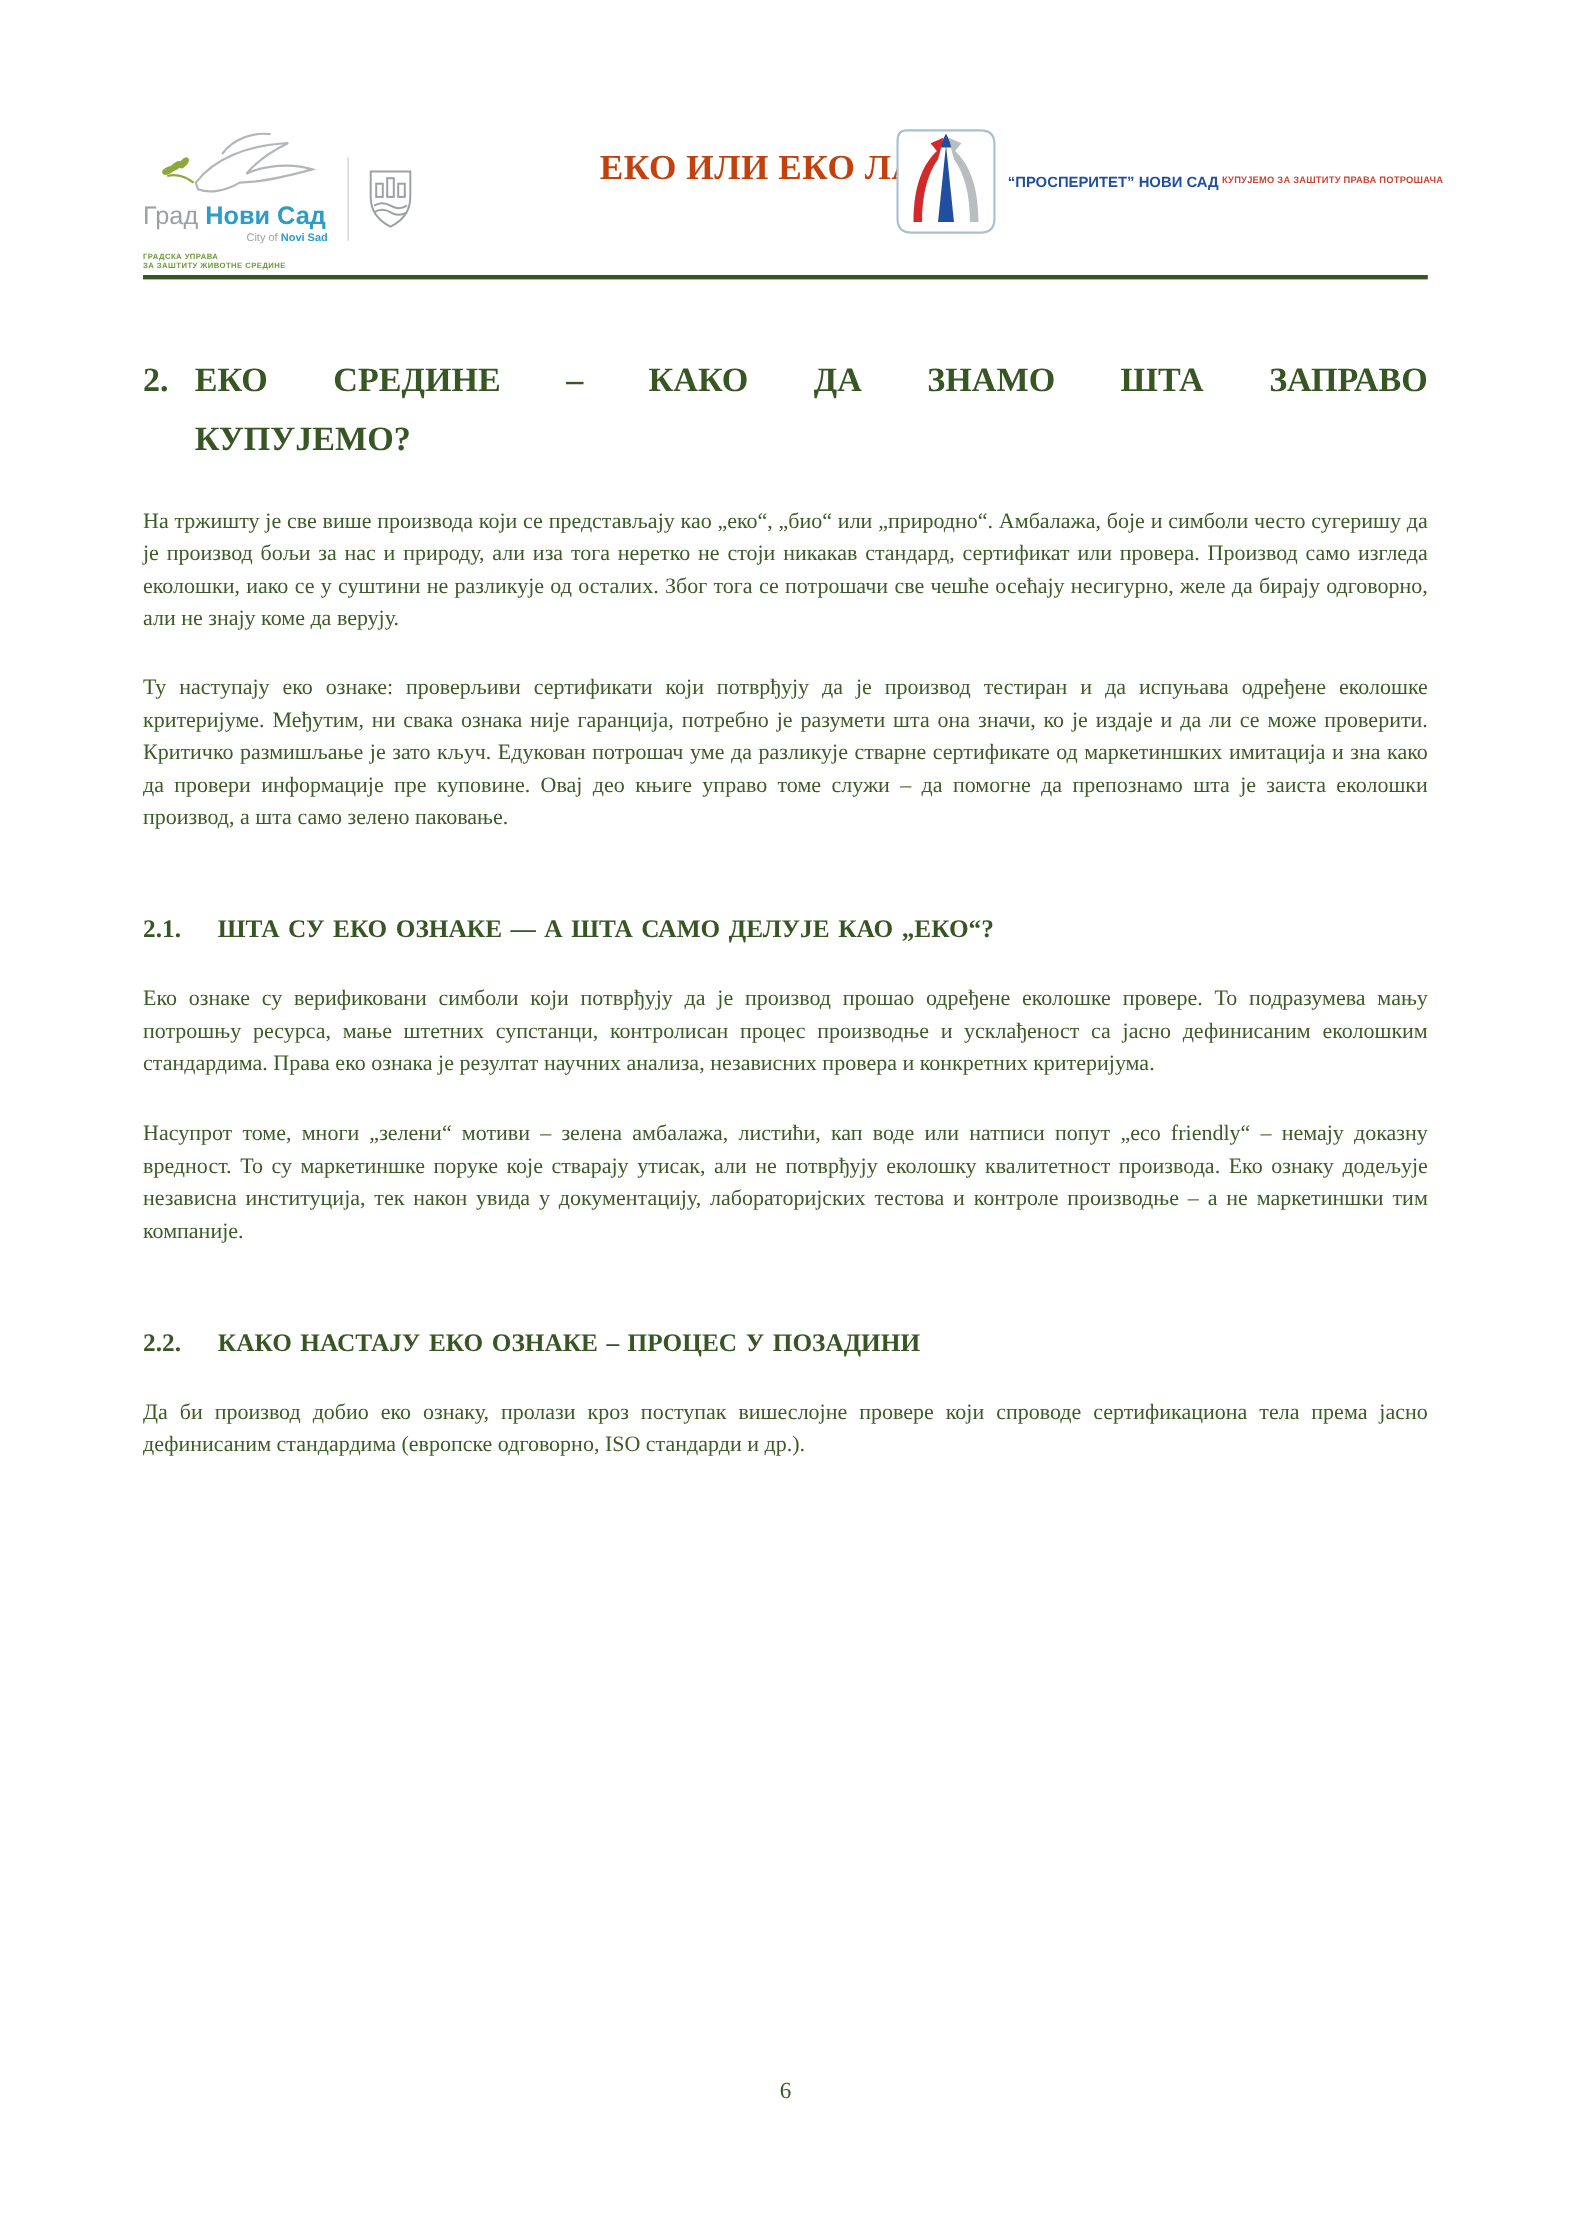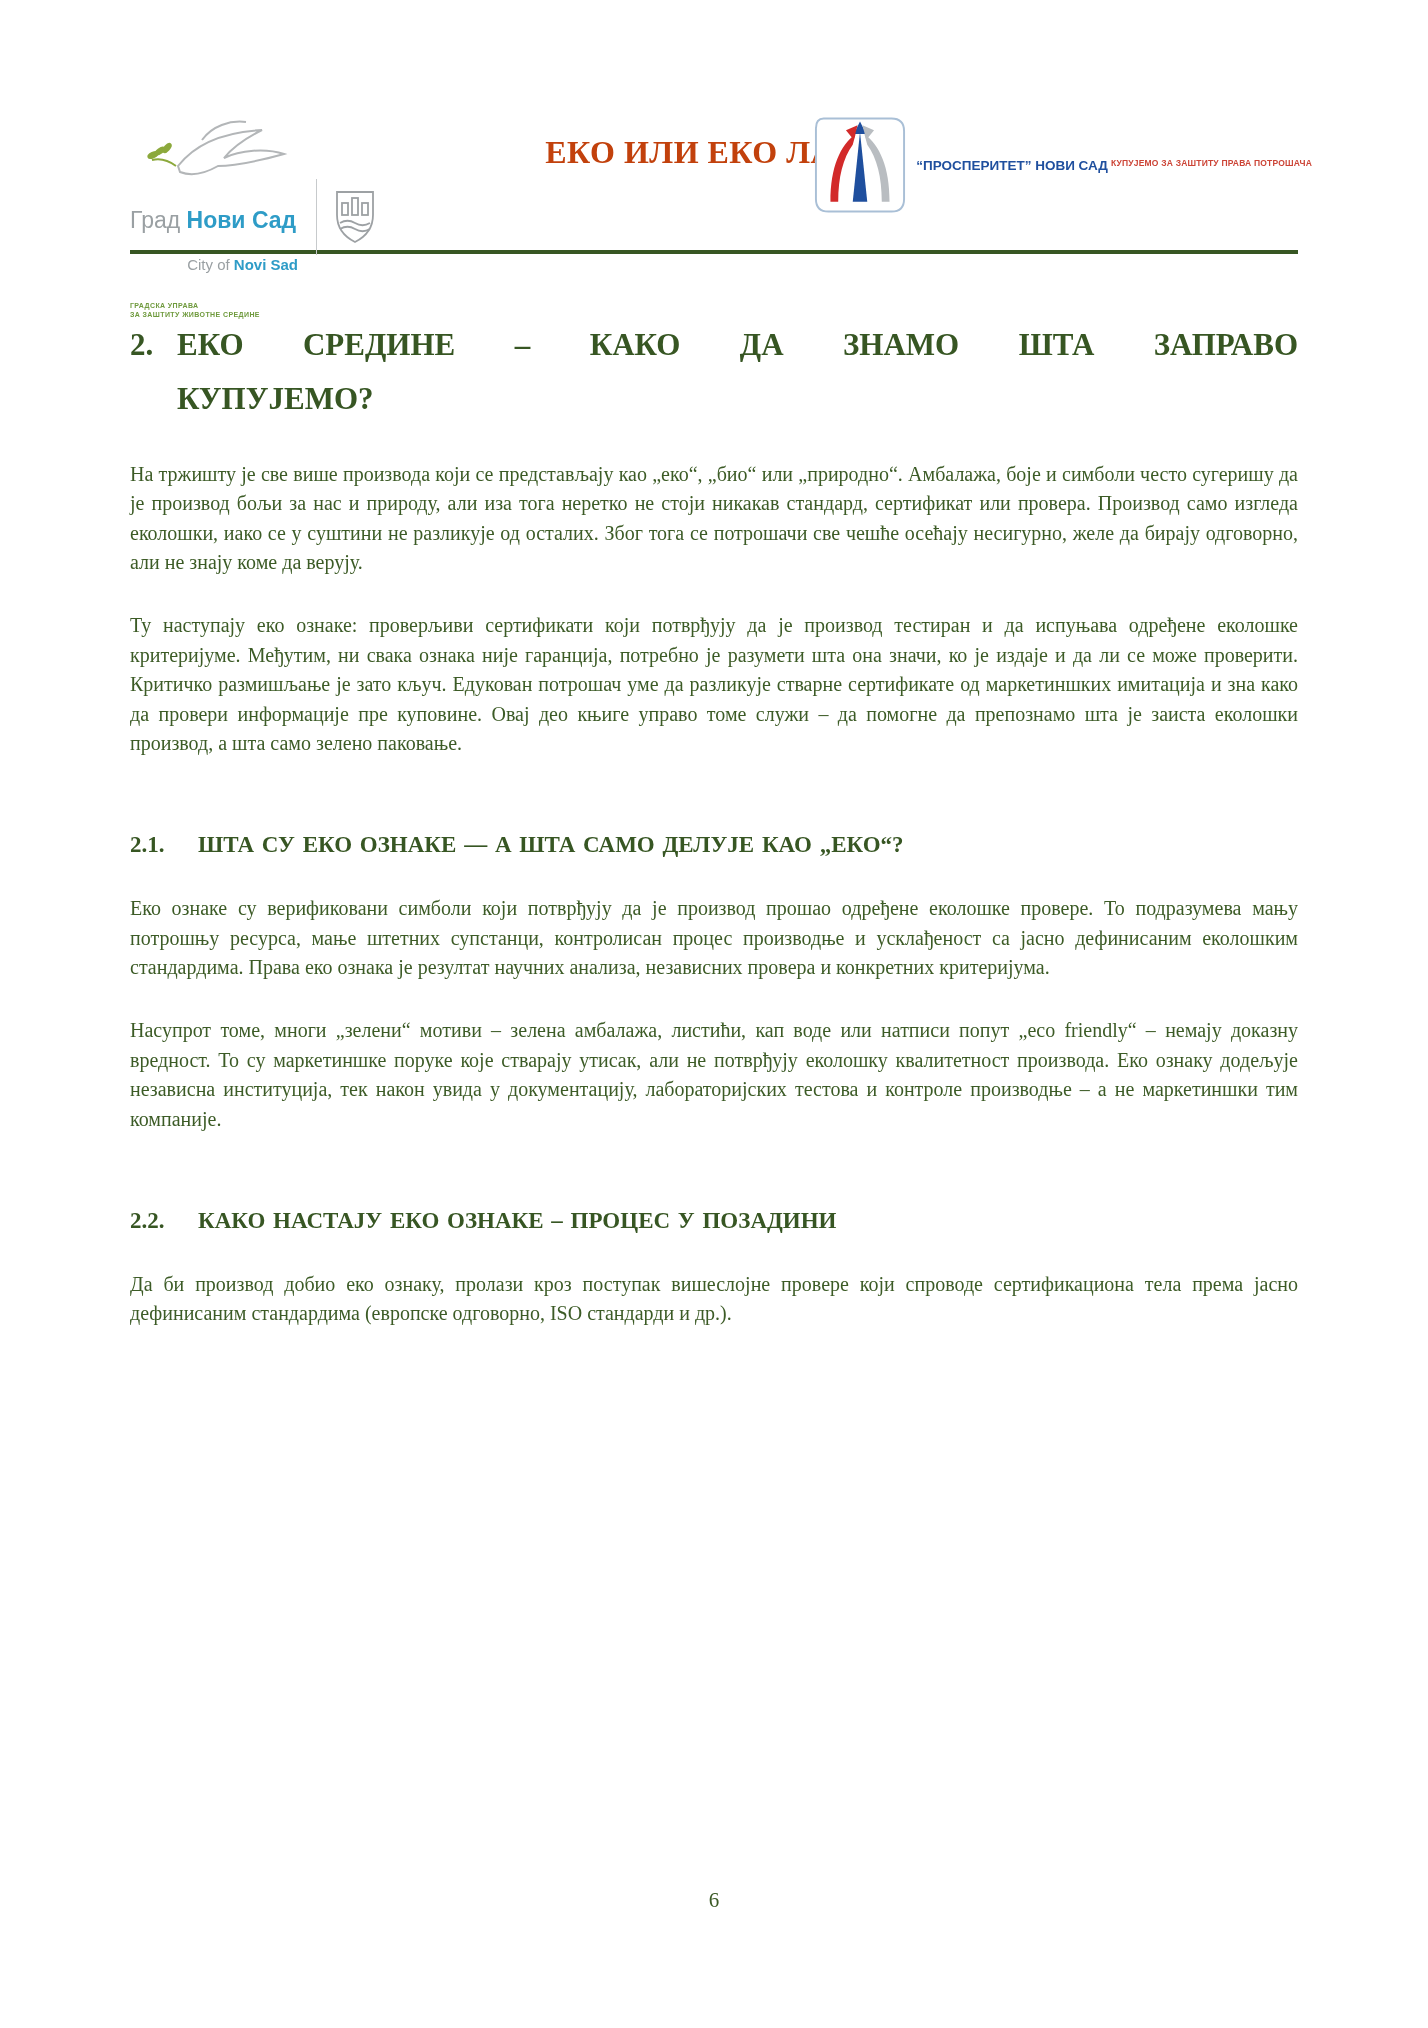--- a/index.html
+++ b/index.html
@@ -7,26 +7,26 @@
   body {
     width:1428px; height:2028px; position:relative;
     font-family:"Liberation Serif","DejaVu Serif",serif;
     overflow:hidden;
   }
   .page { position:absolute; inset:0; padding:118px 130px 0 130px; }
 
   
   .header { position:relative; height:132px; }
   .city-logo { position:absolute; left:0; top:-4px; display:flex; align-items:center; gap:16px; }
-  .dove-stack { display:flex; flex-direction:column;gap:24px; }
+  .dove-stack { display:flex; flex-direction:column; }
   .dove-stack svg { margin-left:10px; }
   .ns-line1 { font-family:"Liberation Sans",sans-serif; font-size:23px; line-height:24px; white-space:nowrap; margin-top:-6px; }
   .ns-line1 .gray { color:#9aa0a3; }
   .ns-line1 .blue { color:#2e9cc7; font-weight:bold; }
-  .ns-line2 { font-family:"Liberation Sans",sans-serif; font-size:15px; line-height:17px; text-align:right; padding-right:2px; white-space:nowrap; }
+  .ns-line2 { font-family:"Liberation Sans",sans-serif; font-size:10px; line-height:17px; text-align:right; padding-right:2px; white-space:nowrap; }
   .ns-line2 .gray { color:#9aa0a3; }
   .ns-line2 .blue { color:#2e9cc7; font-weight:bold; }
   .ns-dept { font-family:"Liberation Sans",sans-serif; font-size:7px; font-weight:bold; color:#6f9a3d; letter-spacing:.4px; line-height:9px; margin-top:4px; }
   .v-divider { width:1px; height:76px; background:#c7cacc; }
 
   .doc-title { position:absolute; left:50%; top:16px; transform:translateX(-50%);
     font-size:32px; font-weight:bold; color:#c2410c; white-space:nowrap; letter-spacing:.5px; }
 
   .assoc-logo { position:absolute; right:-14px; top:-2px; display:flex; align-items:center; gap:10px; }
   .assoc-text { display:flex; flex-direction:row; gap:3px; }

